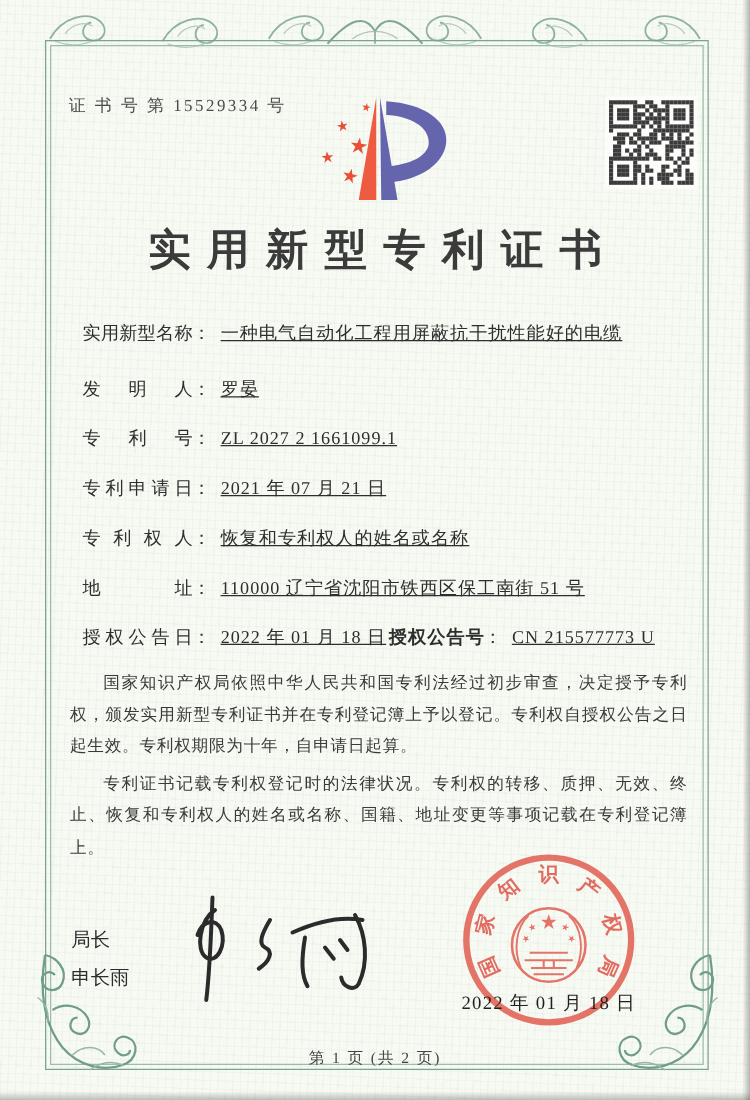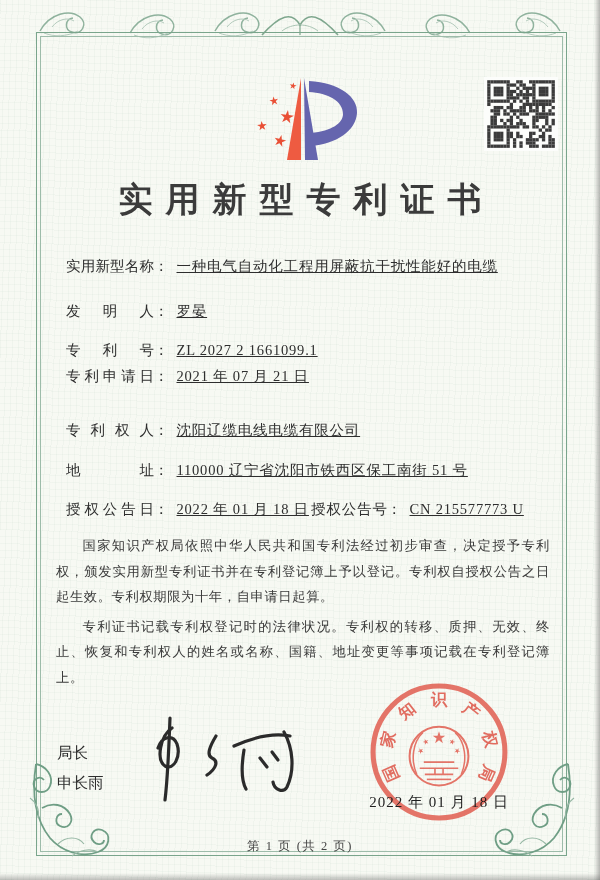--- a/index.html
+++ b/index.html
@@ -25,21 +25,21 @@
   .logo{position:absolute;left:243px;top:73px;}
   .qr{position:absolute;left:484px;top:77px;width:74px;height:74px;background:#fcfdfb;}
   .qr svg{display:block;fill:#3b3b3b;}
   .title{position:absolute;left:0;right:0;top:177px;text-align:center;font-size:34px;font-weight:600;
     color:#3b3b3b;letter-spacing:13px;padding-left:13px;}
   .row{position:absolute;left:55px;right:38px;font-size:14.5px;color:#2e2e2e;white-space:nowrap;}
   .lab{display:inline-block;width:88px;text-align:justify;text-align-last:justify;vertical-align:bottom;margin-left:11px;}
   .colon{margin-right:8px;}
   .val{letter-spacing:.8px;text-decoration:underline;}
   .pair2{position:absolute;left:245px;top:0;}
-  .pair2 .lab{width:76px;}
+  .pair2 .lab{width:76px;font-weight:bold;}
   .paras{position:absolute;left:52px;right:46px;top:529px;font-size:13.3px;line-height:25.5px;
     color:#3a3a3a;letter-spacing:.6px;}
   .paras p{margin:4px;text-indent:2em;text-align:justify;}
   .signer{position:absolute;left:57px;top:738px;font-size:15.5px;color:#2d2d2d;line-height:30px;}
   .sig{position:absolute;left:122px;top:708px;}
   .seal{position:absolute;left:368px;top:681px;opacity:.82;}
   .seal text{fill:#dd4f41;font-size:16px;font-weight:bold;text-anchor:middle;dominant-baseline:middle;
     font-family:"Liberation Serif", serif;}
   .sealdate{position:absolute;left:368px;top:793px;width:142px;text-align:center;font-size:15px;
     color:#1f1f1f;letter-spacing:1px;z-index:5;}
@@ -92,20 +92,21 @@
       <path d="M30,8 C26,34 28,62 44,82 C56,96 76,102 92,96"></path>
       <path d="M92,96 C104,92 106,78 96,74 C88,71 82,80 88,86 C92,90 98,88 98,84"></path>
       <path d="M30,8 C40,10 48,20 44,30 C41,38 30,38 28,30 C26,23 34,19 38,24"></path>
       <path d="M36,52 C46,46 58,48 64,58 C68,66 62,74 54,70 C48,67 50,58 56,58"></path>
       <path d="M52,88 C60,80 72,80 78,88" stroke="#96b7a4" stroke-width="1.2"></path>
       <path d="M24,42 C30,46 34,54 32,62" stroke="#96b7a4" stroke-width="1.2"></path>
       <path d="M66,100 C74,94 84,92 92,96" stroke="#96b7a4" stroke-width="1.2"></path>
     </g>
   </svg>
 
+  <div class="certno">证 书 号 第 15529334 号</div>
 
   <svg class="logo" width="122" height="92" viewBox="0 0 122 92">
     <defs>
       <path id="st" d="M0,-1L0.2245,-0.309L0.951,-0.309L0.3633,0.1181L0.5878,0.809L0,0.382L-0.5878,0.809L-0.3633,0.1181L-0.951,-0.309L-0.2245,-0.309Z"></path>
     </defs>
     <polygon points="58,5 58,87 44,87" fill="#ee5b41"></polygon>
     <polygon points="61,5 75,87 62,87" fill="#6565ae"></polygon>
     <path d="M66,8 C97,10 115,24 114,40 C113,58 93,71 68,73 L68,60 C89,58 100,50 100,41 C100,28 85,20 66,19 Z" fill="#6565ae"></path>
     <g fill="#e94f35">
       <use href="#st" transform="translate(50,13) scale(3.6) rotate(12)"></use>
@@ -380,25 +381,25 @@
 
   <div class="row" style="top:257px">
     <span class="lab">实用新型名称</span><span class="colon">：</span><span class="val">一种电气自动化工程用屏蔽抗干扰性能好的电缆</span>
   </div>
   <div class="row" style="top:302px">
     <span class="lab">发明人</span><span class="colon">：</span><span class="val">罗晏</span>
   </div>
   <div class="row" style="top:341px">
     <span class="lab">专利号</span><span class="colon">：</span><span class="val">ZL 2027 2 1661099.1</span>
   </div>
-  <div class="row" style="top:367px">
+  <div class="row" style="top:381px">
     <span class="lab">专利申请日</span><span class="colon">：</span><span class="val">2021 年 07 月 21 日</span>
   </div>
   <div class="row" style="top:421px">
-    <span class="lab">专利权人</span><span class="colon">：</span><span class="val">沈阳辽缆电线电缆有限公司</span>
+    <span class="lab">专利权人</span><span class="colon">：</span><span class="val">恢复和专利权人的姓名或名称</span>
   </div>
   <div class="row" style="top:461px">
     <span class="lab">地址</span><span class="colon">：</span><span class="val">110000 辽宁省沈阳市铁西区保工南街 51 号</span>
   </div>
   <div class="row" style="top:500px">
     <span class="lab">授权公告日</span><span class="colon">：</span><span class="val">2022 年 01 月 18 日</span>
     <span class="pair2">
       <span class="lab">授权公告号</span><span class="colon">：</span><span class="val">CN 215577773 U</span>
     </span>
   </div>

